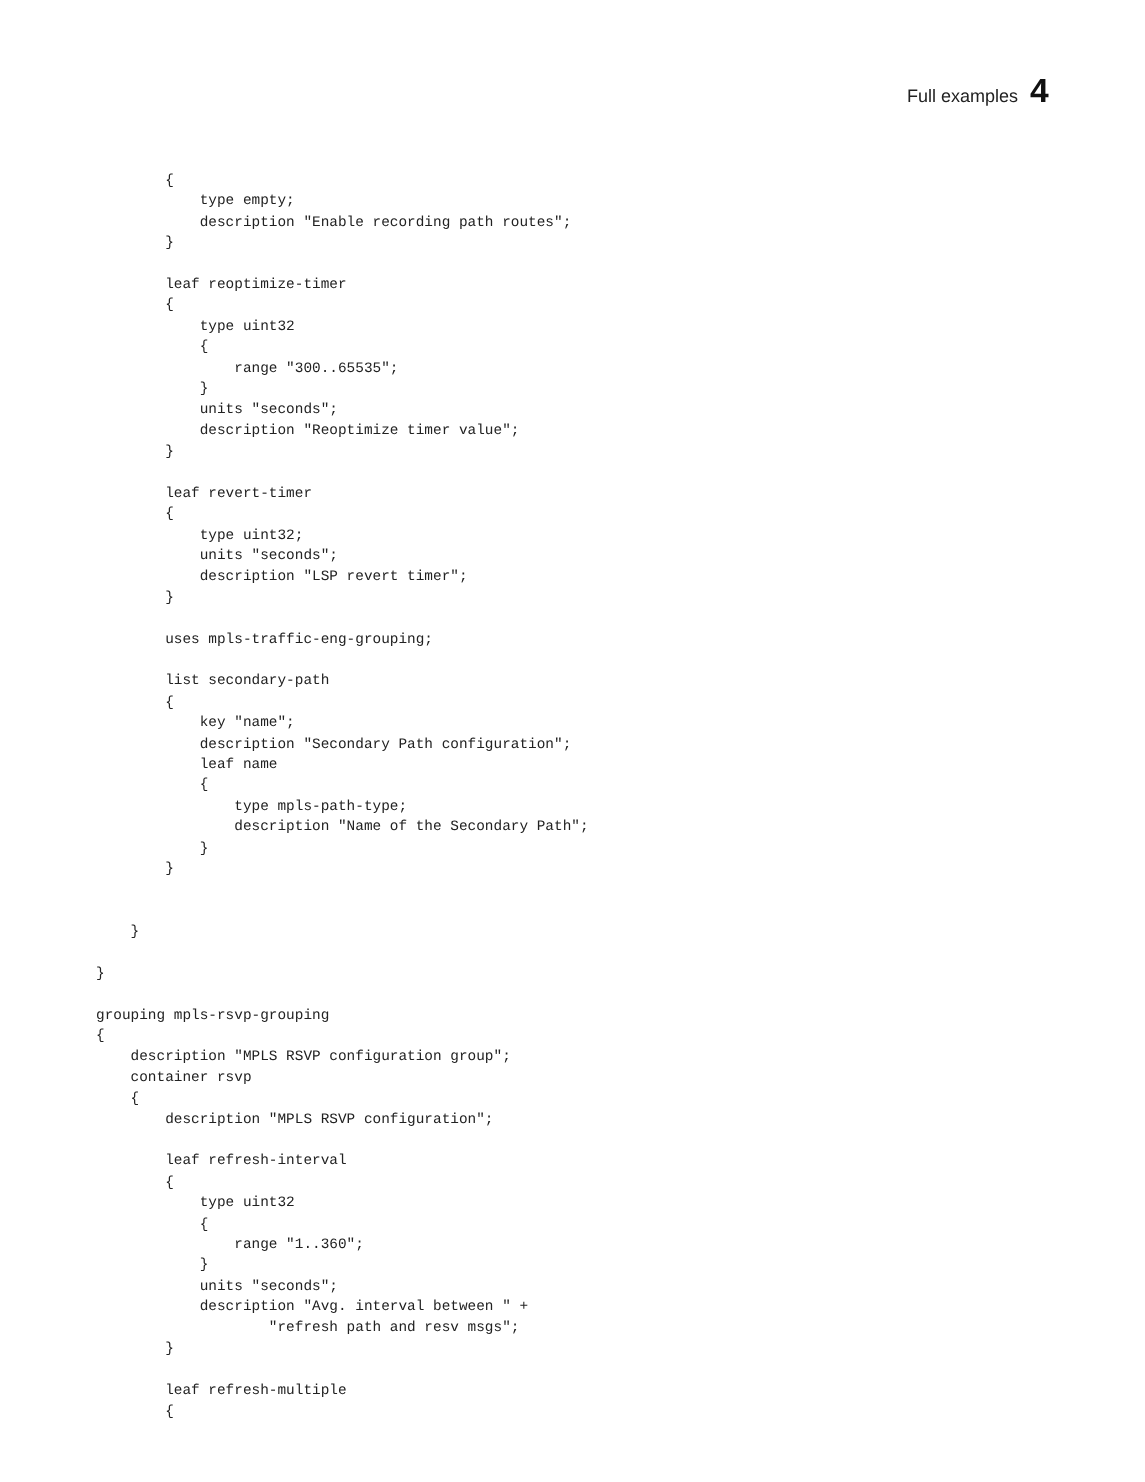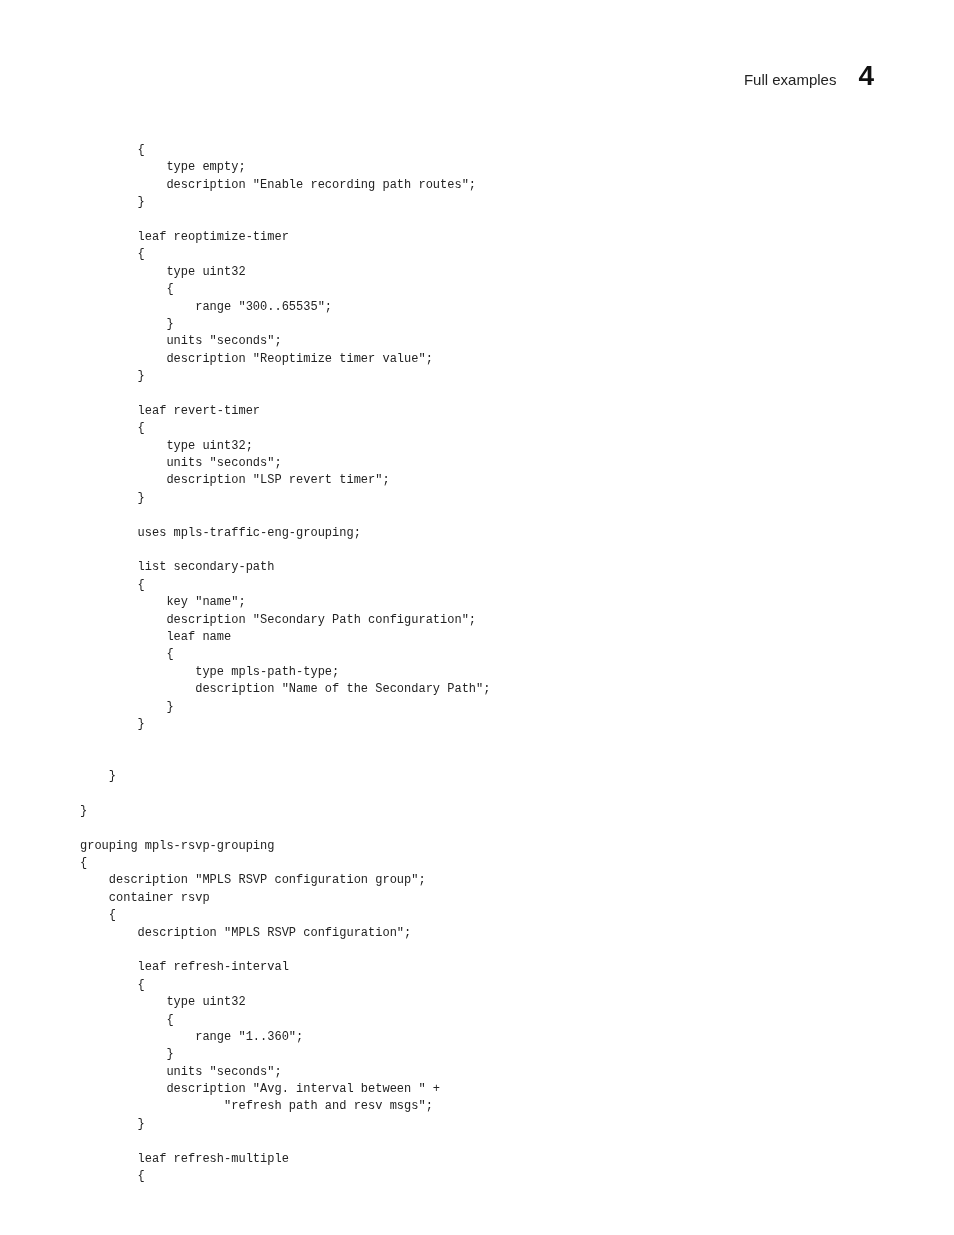--- a/index.html
+++ b/index.html
@@ -10,21 +10,21 @@
     height: 1235px;
     position: relative;
     font-family: Arial, Helvetica, sans-serif;
   }
   .header {
     position: absolute;
     top: 60px;
     right: 80px;
     display: flex;
     align-items: baseline;
-    gap: 22px;
+    gap: 10px;
   }
   .header-title {
     font-size: 15px;
     color: #222;
   }
   .header-number {
     font-size: 28px;
     font-weight: bold;
     color: #111;
   }

